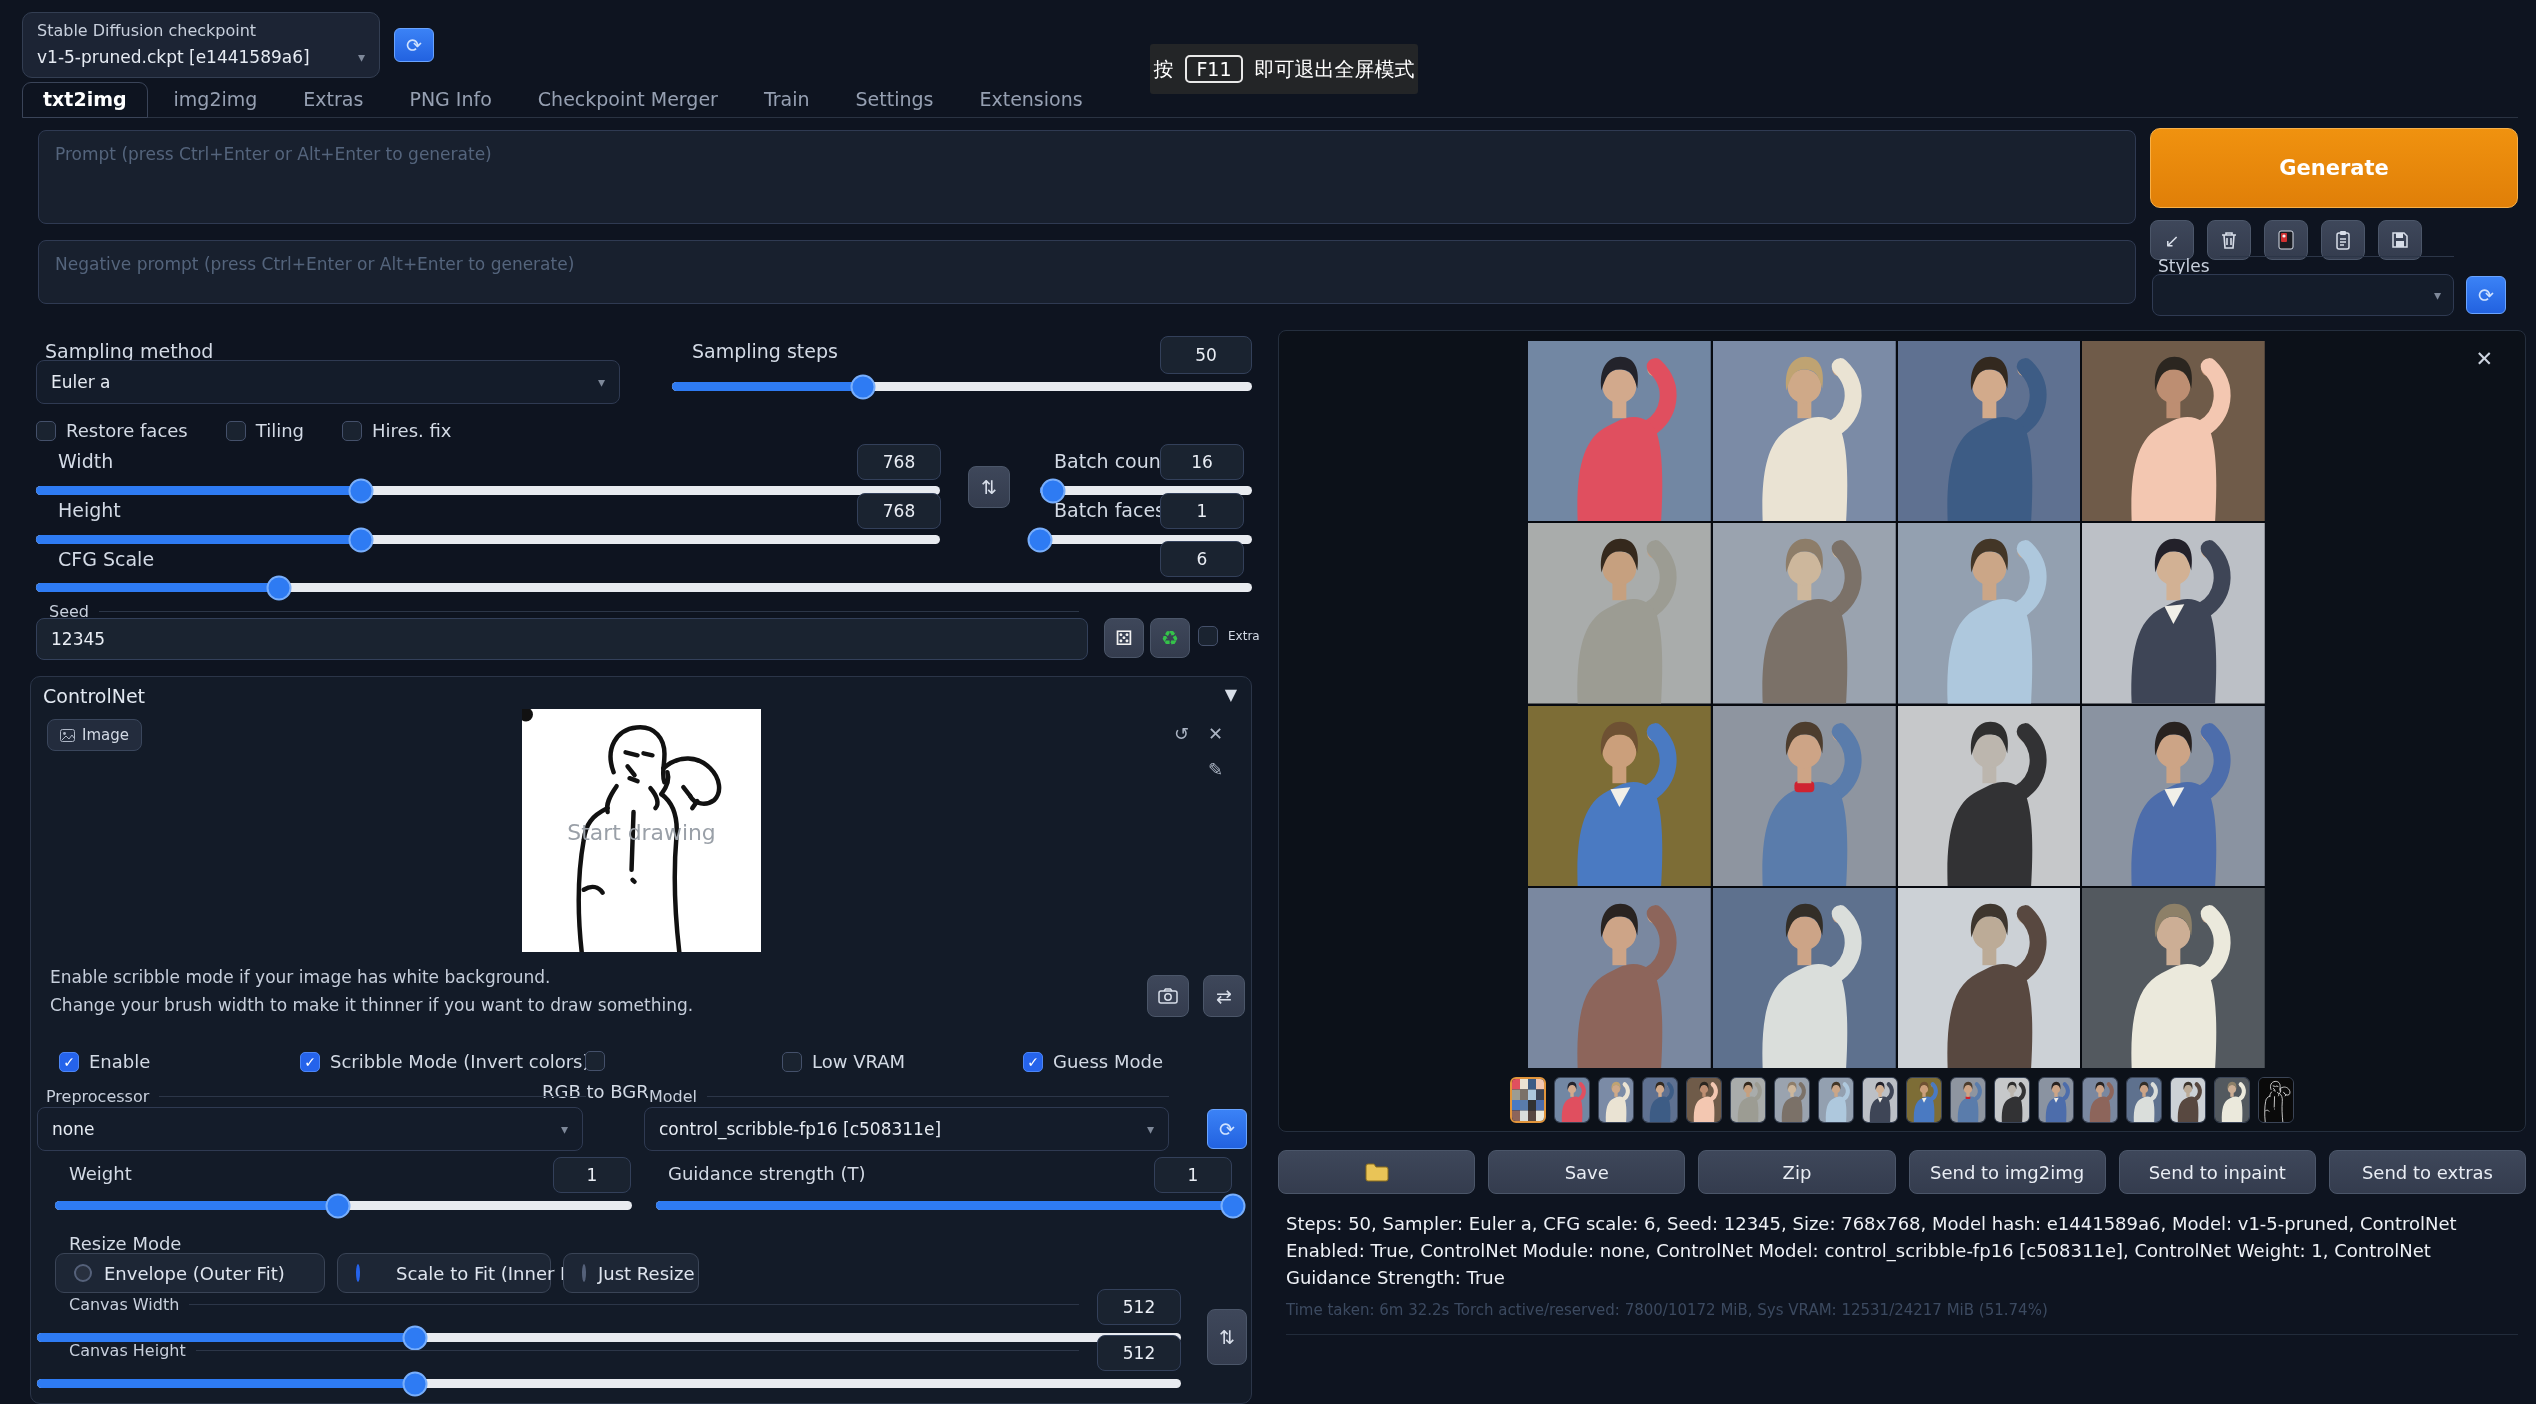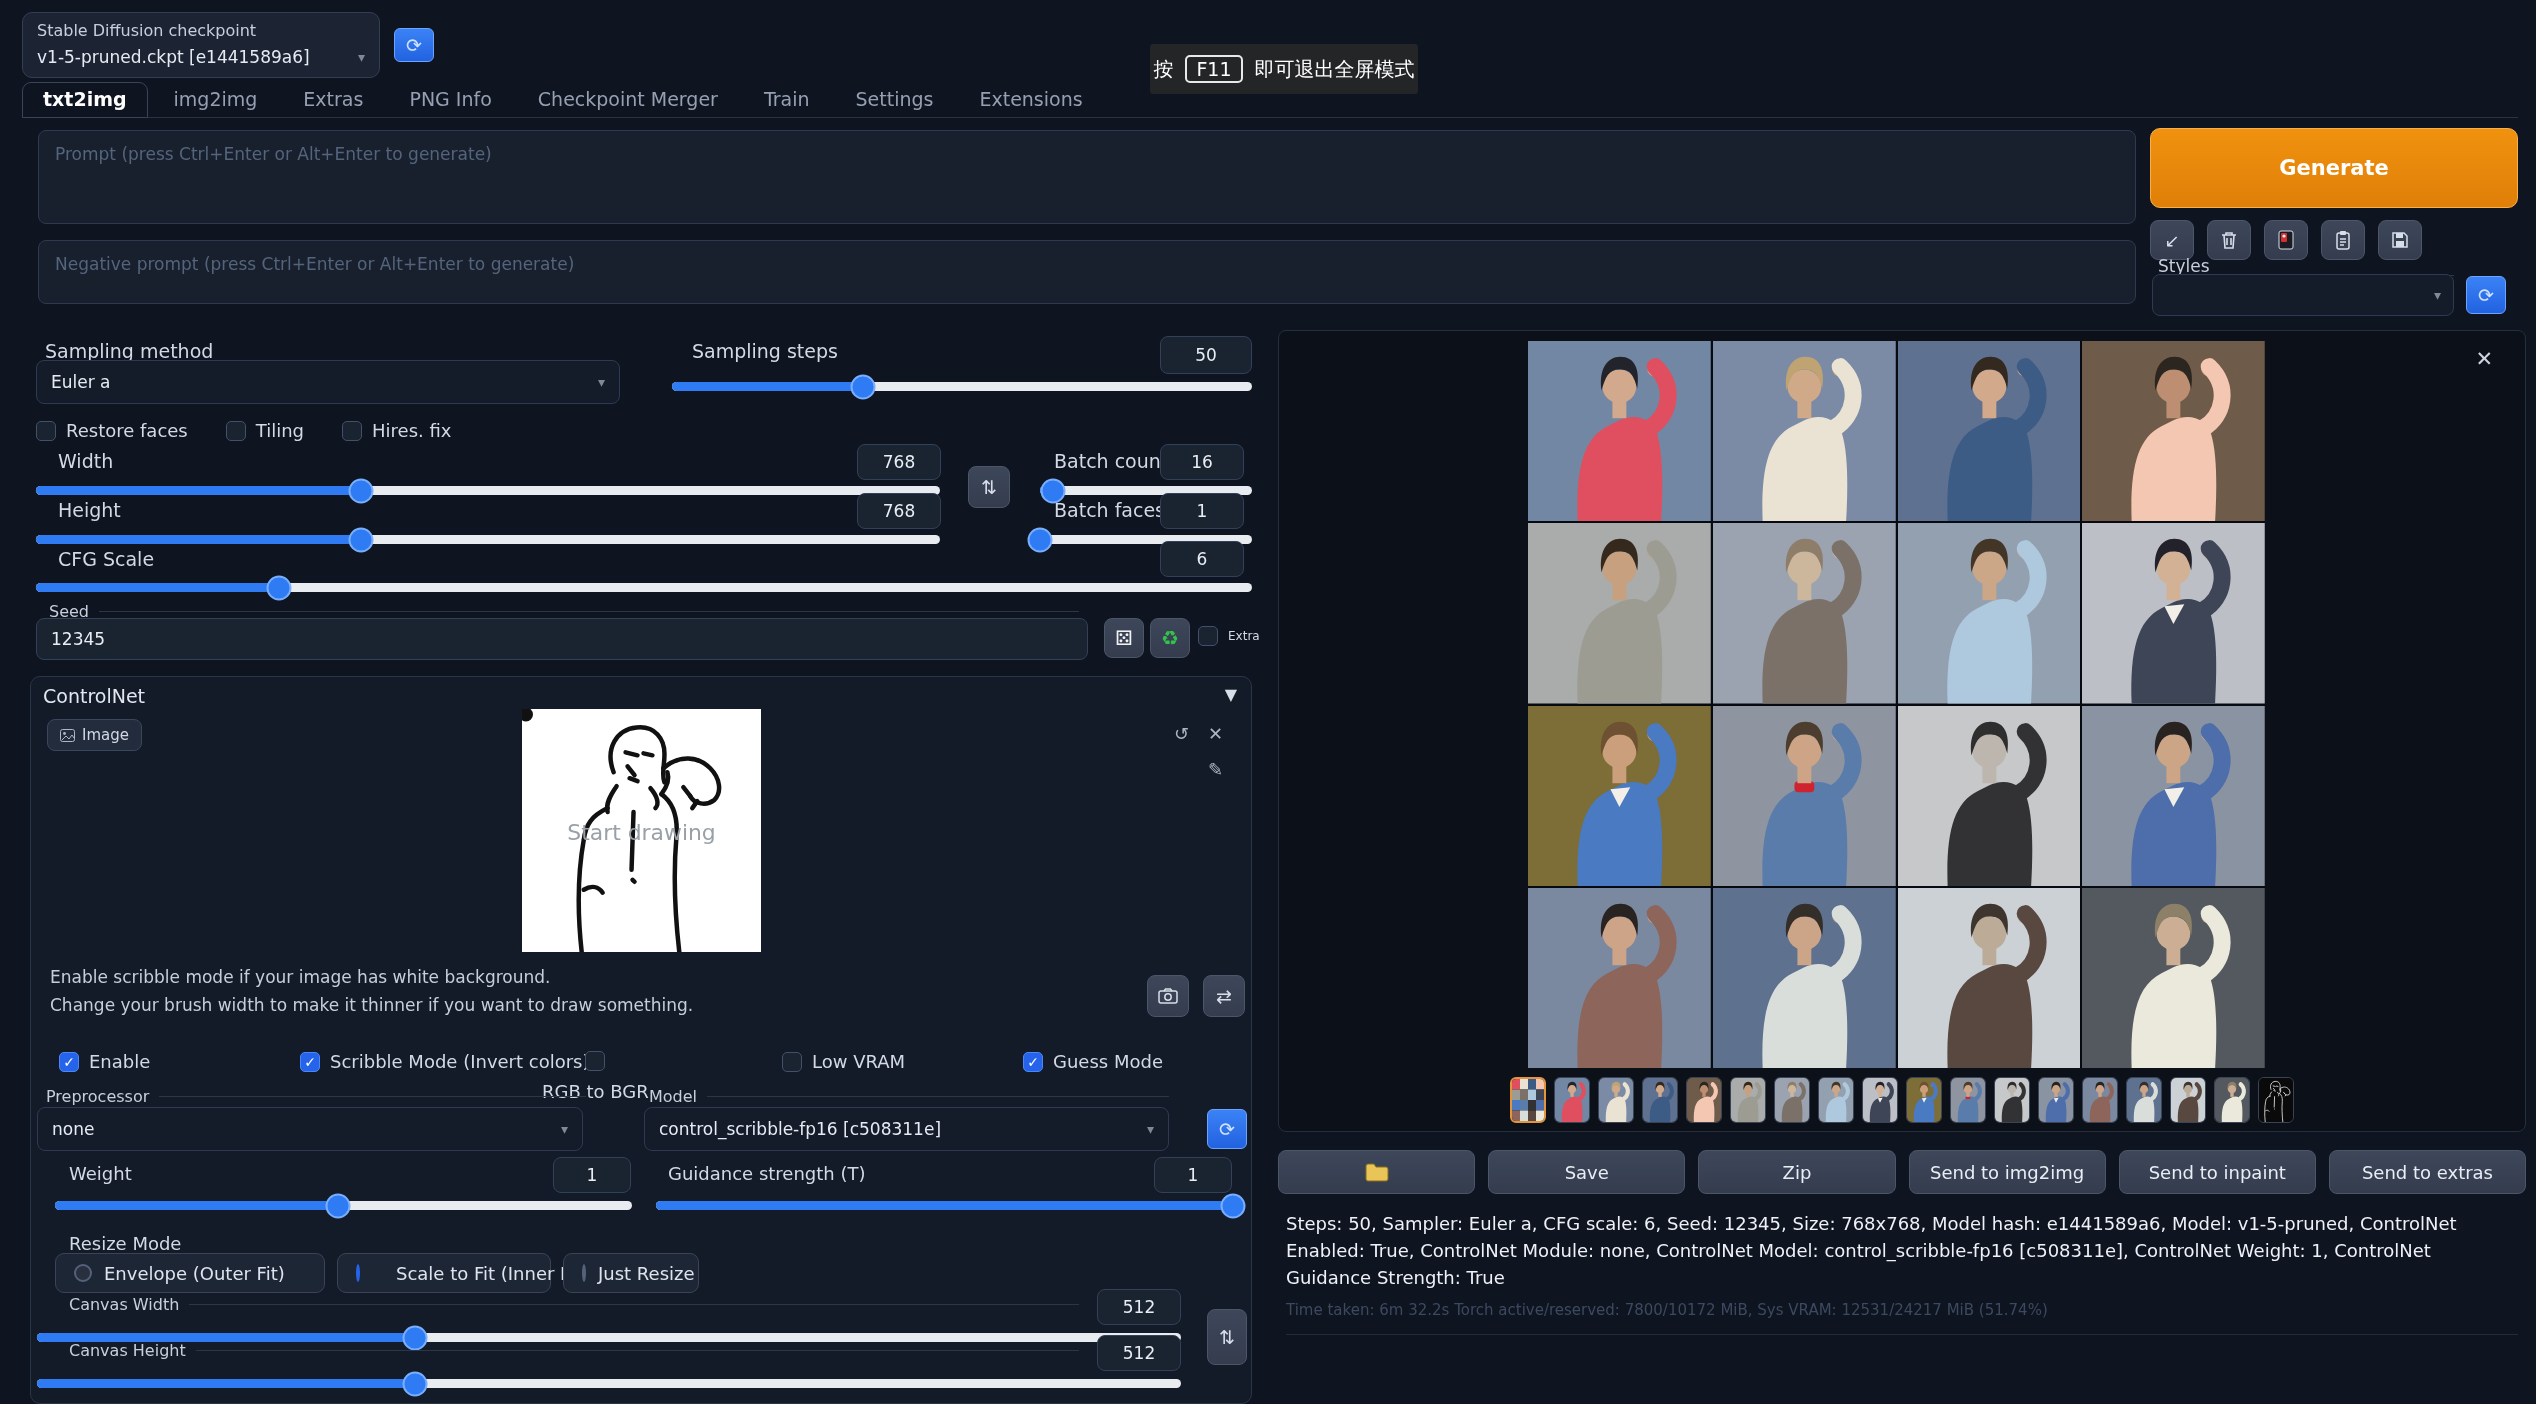--- a/index.html
+++ b/index.html
@@ -24,21 +24,21 @@
 
   
   .prompt-box { position:absolute; left:38px; width:2098px; background:#18202e; border:1px solid #2f3a52; border-radius:8px; padding:13px 16px; font-size:17px; color:#e6ebf3; resize:none; font-family:inherit; }
   .prompt-box::placeholder { color:#54647c; }
   #prompt { top:130px; height:94px; }
   #negprompt { top:240px; height:64px; }
 
   .generate-btn { position:absolute; left:2150px; top:128px; width:368px; height:80px; border-radius:10px; background:linear-gradient(#f0920f,#e07f08); border:1px solid #f7b049; color:#fff; font-weight:bold; font-size:21px; display:flex; align-items:center; justify-content:center; cursor:pointer; }
   .tool-row { position:absolute; left:2150px; top:220px; display:flex; gap:13px; }
   .tool-btn { width:44px; height:40px; background:linear-gradient(#3e475a,#343c4e); border:1px solid #4b5669; border-radius:8px; display:flex; align-items:center; justify-content:center; color:#d8dee9; font-size:18px; cursor:pointer; }
-  .styles-label { position:absolute; left:2158px; top:256px; width:296px; display:flex; align-items:flex-end; gap:10px; font-size:17px; color:#c7cfdc; }
+  .styles-label { position:absolute; left:2158px; top:256px; width:296px; display:flex; align-items:flex-start; gap:10px; font-size:17px; color:#c7cfdc; }
   .styles-label::after { content:""; flex:1; height:1px; background:#2c3648; }
   .styles-select { position:absolute; left:2152px; top:274px; width:302px; height:42px; background:#141c2a; border:1px solid #2f3a52; border-radius:8px; display:flex; align-items:center; justify-content:flex-end; padding:0 12px; cursor:pointer; }
   .styles-refresh { position:absolute; left:2466px; top:276px; width:40px; height:38px; font-size:19px; }
 
   
   .lbl { position:absolute; font-size:19px; color:#d3dae5; white-space:nowrap; }
   .lbl-line { display:flex; align-items:center; gap:10px; }
   .lbl-line::after { content:""; flex:1; height:1px; background:#2c3648; }
   .numbox { position:absolute; background:#1a2330; border:1px solid #33405a; border-radius:8px; display:flex; align-items:center; justify-content:center; font-size:17px; color:#e9edf4; }
   .select { position:absolute; background:#141c2a; border:1px solid #2f3a52; border-radius:8px; display:flex; align-items:center; justify-content:space-between; padding:0 14px; font-size:17px; color:#e6ebf3; cursor:pointer; }

